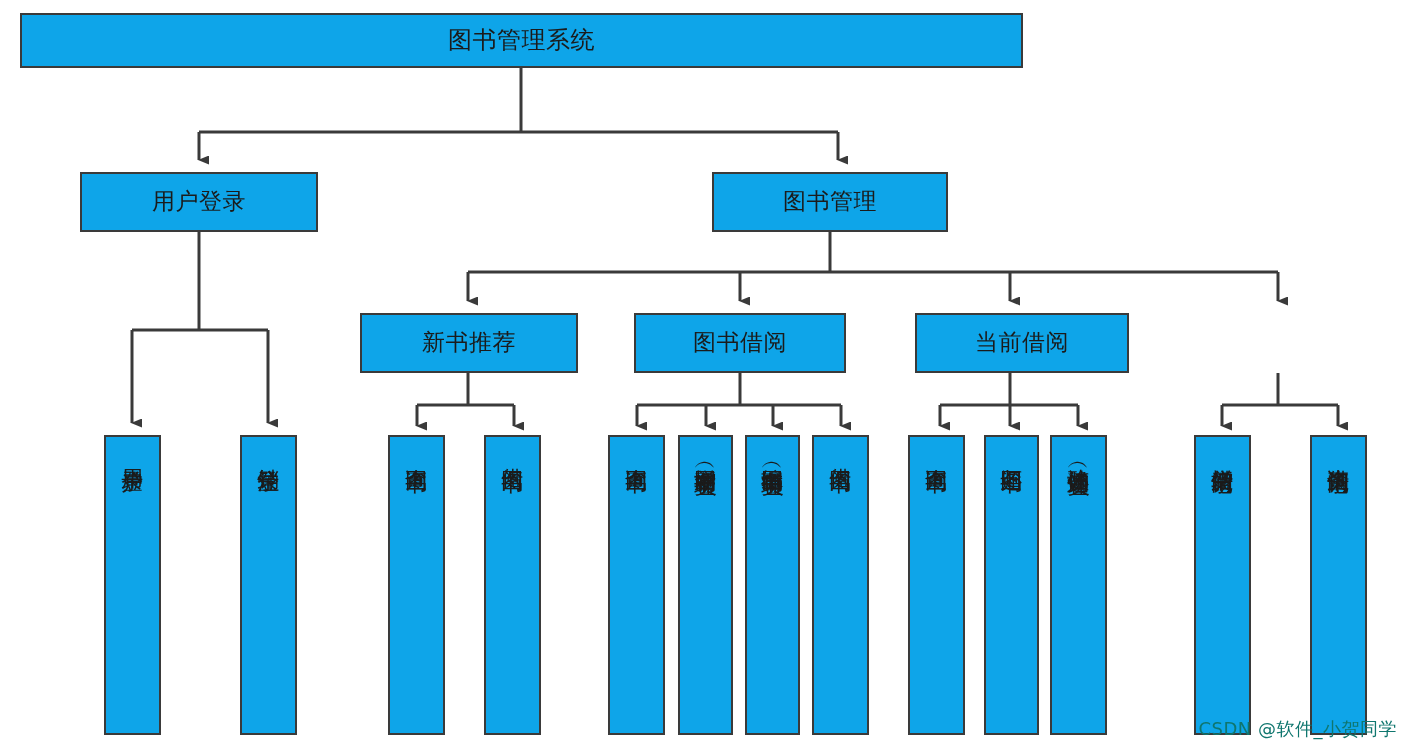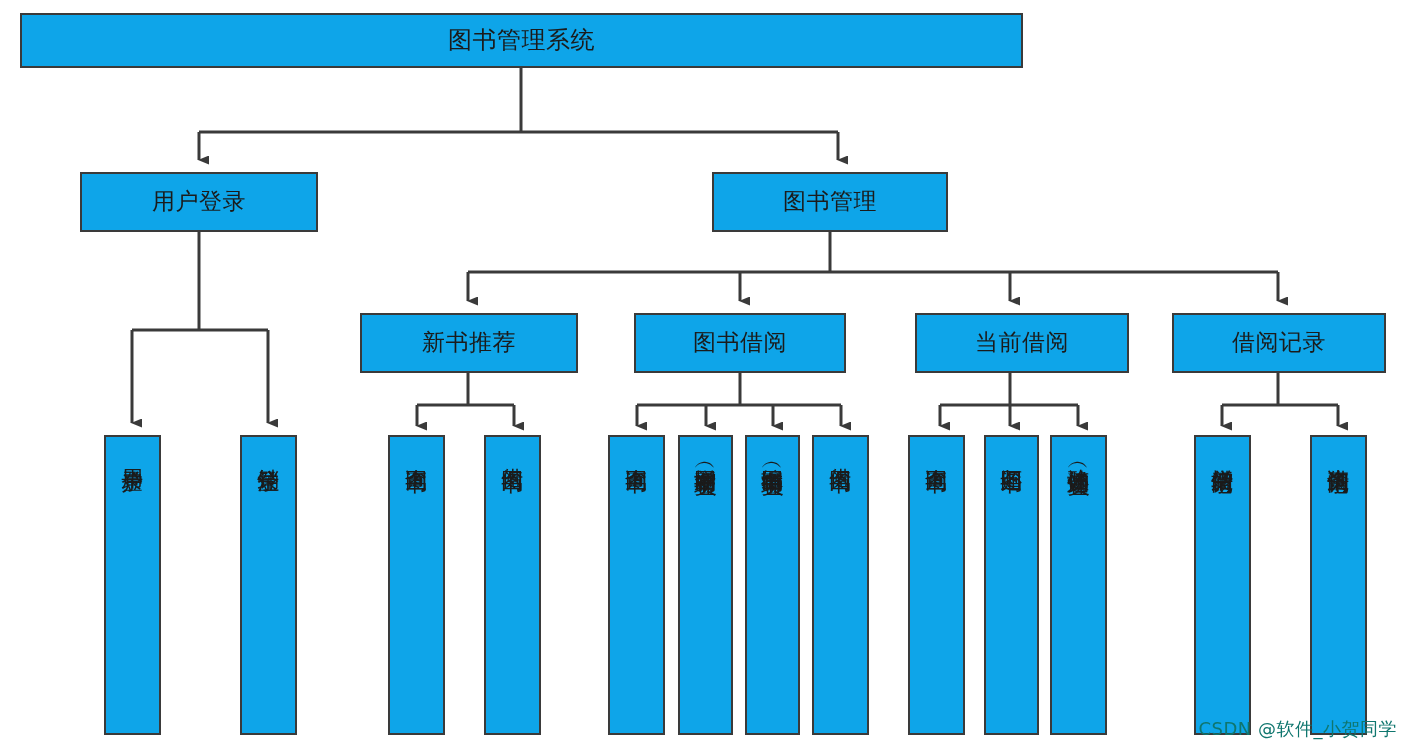--- a/index.html
+++ b/index.html
@@ -140,23 +140,20 @@
 
   <div class="node horiz" style="left:360px; top:313px; width:218px; height:60px;">
     <span class="node-label">新书推荐</span>
   </div>
   <div class="node horiz" style="left:634px; top:313px; width:212px; height:60px;">
     <span class="node-label">图书借阅</span>
   </div>
   <div class="node horiz" style="left:903px; top:313px; width:214px; height:60px;margin-left:12px;">
     <span class="node-label">当前借阅</span>
   </div>
-  <div class="node horiz" style="left:1172px; top:313px; width:214px; height:60px;">
-    <span class="node-label">借阅记录</span>
-  </div>
 
   <div class="node vert" style="left:104px; top:435px; width:57px; height:300px;">
     <span class="node-label">用户登录</span>
   </div>
   <div class="node vert" style="left:240px; top:435px; width:57px; height:300px;">
     <span class="node-label">注销登录</span>
   </div>
 
   <div class="node vert" style="left:388px; top:435px; width:57px; height:300px;">
     <span class="node-label">查询图书</span>

